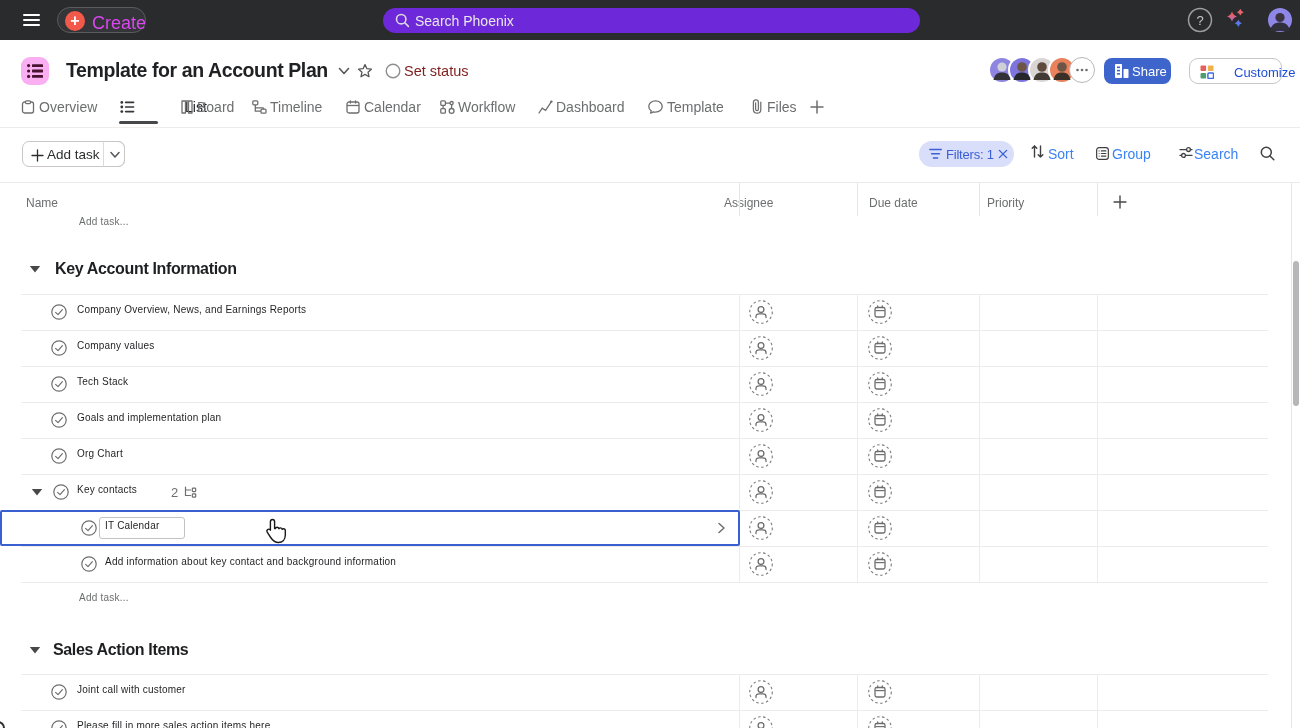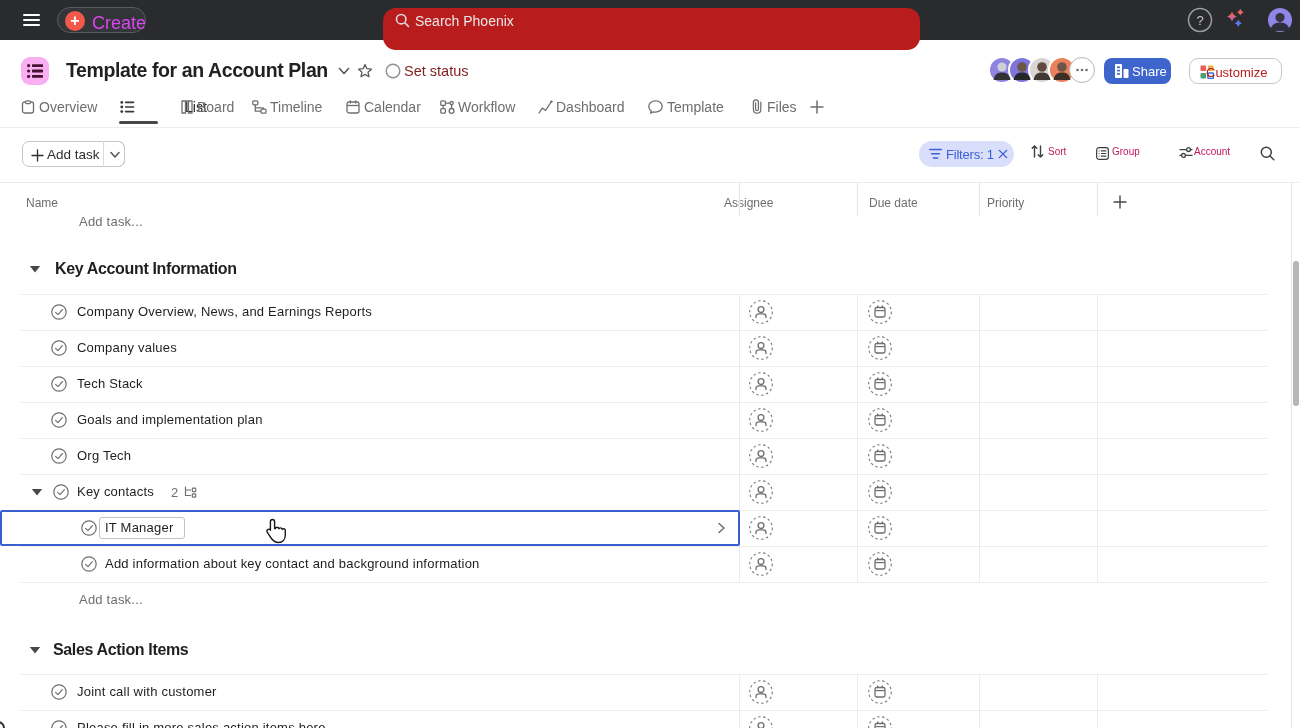--- a/index.html
+++ b/index.html
@@ -5,57 +5,57 @@
   * { margin:0; padding:0; box-sizing:border-box; }
   html,body { width:1300px; height:728px; overflow:hidden; }
   body { font-family:"Liberation Sans", sans-serif; background:#fff; position:relative; }
   .abs { position:absolute; } .lbl { white-space:nowrap; }
 
   
   #topbar { position:absolute; left:0; top:0; width:1300px; height:40px; background:#2a2b2d; }
   #createBtn { position:absolute; left:57px; top:7px; width:89px; height:26px; border:1px solid #5a5b5d; border-radius:13px; background:#343538; }
   #createBtn .plus { position:absolute; left:7px; top:2.5px; width:20px; height:20px; border-radius:50%; background:#f2594b; color:#fff; text-align:center; line-height:19px; font-size:16px; font-weight:700; }
   #createBtn .lbl { position:absolute; left:34px; top:5px; font-size:18px; color:#d946ef; }
-  #searchbar { position:absolute; left:383px; top:8px; width:537px; height:42px; border-radius:13px; background:#b91c1c; }
+  #searchbar { position:absolute; left:383px; top:8px; width:537px; height:25px; border-radius:13px; background:#6d28d9; }
   #searchbar .lbl { position:absolute; left:32px; top:4.5px; font-size:14px; color:#e9e8e8; }
 
   
   #projicon { position:absolute; left:21px; top:57px; width:28px; height:28px; border-radius:9px; background:#f9aff1; }
   #ptitle { position:absolute; left:66px; top:58.5px; font-size:19.5px; font-weight:700; color:#202123; letter-spacing:-0.4px; }
   #setstatus { position:absolute; left:404px; top:62.5px; font-size:14.5px; color:#7f1d1d; }
 
   
   .tab { position:absolute; top:99px; font-size:14px; color:#6d6e6f; }
   .tab.active { color:#1e1f21; font-weight:500;margin-left:44px; }
   #tabunderline { position:absolute; left:119px; top:121px; width:39px; height:2.5px; background:#47484a; border-radius:2px; }
   #tabdivider { position:absolute; left:0; top:127px; width:1300px; height:1px; background:#eeecea; }
 
   
   #shareBtn { position:absolute; left:1104px; top:58px; width:67px; height:26px; background:#3e65cb; border-radius:8px; }
   #shareBtn .lbl { position:absolute; left:28px; top:5.5px; font-size:13px; color:#fff; font-weight:500; }
   #custBtn { position:absolute; left:1189px; top:58px; width:93px; height:26px; background:#fff; border:1px solid #c9c6c4; border-radius:9px; }
-  #custBtn .lbl { position:absolute; left:16px; top:5.5px; font-size:13px; color:#b91c1c; }
+  #custBtn .lbl { position:absolute; left:44px; top:5.5px; font-size:13px; color:#1d4ed8; }
 
   
   #addtaskBtn { position:absolute; left:22px; top:141px; width:103px; height:26px; border:1px solid #c9c6c4; border-radius:7px; background:#fff; }
   #addtaskDrop { position:absolute; left:103px; top:141px; width:22px; height:26px; border:1px solid #c9c6c4; border-radius:0 7px 7px 0; border-left:1px solid #dddbd9; background:#fff; }
   #addtaskBtn .lbl { position:absolute; left:24px; top:5px; white-space:nowrap; font-size:13.5px; color:#2c2d2e; }
   #filtchip { position:absolute; left:919px; top:141px; width:95px; height:26px; background:#d9defa; border-radius:13px; }
   #filtchip .lbl { position:absolute; left:27px; top:6px; font-size:13px; font-weight:500; color:#3b60d6; letter-spacing:-0.2px; }
-  .toolitem { position:absolute; top:145.5px; font-size:10px; color:#be185d; }
+  .toolitem { position:absolute; top:145.5px; font-size:14px; color:#3b82f6; }
   #tooldivider { position:absolute; left:0; top:182px; width:1300px; height:1px; background:#edebe9; }
 
   
   .colhdr { position:absolute; top:196px; font-size:12px; color:#6d6e6f; }
   .vline-h { position:absolute; top:183px; height:33px; width:1px; background:#e7e5e3; }
 
   
   .hline { position:absolute; left:21px; width:1247px; height:1px; background:#eeecea; }
   .vline { position:absolute; width:1px; background:#eeecea; }
-  .taskname { position:absolute; font-size:13px; color:#1e1f21; letter-spacing:0.22px; }
+  .taskname { position:absolute; font-size:10px; color:#1e1f21; letter-spacing:0.22px; }
   .gray { color:#6d6e6f; }
   .secttitle { position:absolute; font-size:16px; font-weight:700; color:#1e1f21; letter-spacing:-0.35px; }
 
   
   #sbline { position:absolute; left:1291px; top:183px; width:1px; height:545px; background:#e8e6e4; }
   #sbthumb { position:absolute; left:1293px; top:261px; width:6px; height:145px; background:#b7b6b8; border-radius:3px; }
 </style>
 </head>
 <body>
 
@@ -316,21 +316,21 @@
 <div class="toolitem" style="left:1112px">Group</div>
 
 <svg class="abs" style="left:1179px;top:146px" width="14" height="13" viewBox="0 0 14 13">
   <g stroke="#3f4041" stroke-width="1.3" stroke-linecap="round" fill="none">
     <line x1="1" y1="3.6" x2="13" y2="3.6"></line>
       <line x1="1" y1="9.4" x2="13" y2="9.4"></line>
     <circle cx="9.5" cy="3.6" r="1.9" fill="#fff"></circle>
       <circle cx="4.5" cy="9.4" r="1.9" fill="#fff"></circle>
   </g>
 </svg>
-<div class="toolitem" style="left:1194px">Account</div>
+<div class="toolitem" style="left:1194px">Search</div>
 
 <svg class="abs" style="left:1260px;top:146px" width="15" height="15" viewBox="0 0 15 15">
   <circle cx="6.3" cy="6.3" r="5" fill="none" stroke="#3f4041" stroke-width="1.5"></circle>
   <line x1="10" y1="10" x2="13.8" y2="13.8" stroke="#3f4041" stroke-width="1.5" stroke-linecap="round"></line>
 </svg>
 
 <div id="tooldivider"></div>
 
 
 <div class="colhdr" style="left:26px">Name</div>
@@ -389,21 +389,21 @@
     <div class="taskname" style="left:77px;top:376px">Tech Stack</div>
     <svg class="abs" style="left:51px;top:412px" width="16" height="16" viewBox="0 0 16 16">
   <circle cx="8" cy="8" r="7.2" fill="none" stroke="#6d6e6f" stroke-width="1.2"></circle>
   <path d="M4.6 8.4 L7 10.6 L11.4 5.6" fill="none" stroke="#6d6e6f" stroke-width="1.2" stroke-linecap="round" stroke-linejoin="round"></path>
     </svg>
     <div class="taskname" style="left:77px;top:412px">Goals and implementation plan</div>
     <svg class="abs" style="left:51px;top:448px" width="16" height="16" viewBox="0 0 16 16">
   <circle cx="8" cy="8" r="7.2" fill="none" stroke="#6d6e6f" stroke-width="1.2"></circle>
   <path d="M4.6 8.4 L7 10.6 L11.4 5.6" fill="none" stroke="#6d6e6f" stroke-width="1.2" stroke-linecap="round" stroke-linejoin="round"></path>
     </svg>
-    <div class="taskname" style="left:77px;top:448px">Org Tech</div>
+    <div class="taskname" style="left:77px;top:448px">Org Chart</div>
     <svg class="abs" style="left:31px;top:488px" width="12" height="8" viewBox="0 0 12 8">
       <path d="M0.8 1 L11.2 1 L6 7.4 Z" fill="#47484a"></path>
     </svg>
     <svg class="abs" style="left:53px;top:484px" width="16" height="16" viewBox="0 0 16 16">
   <circle cx="8" cy="8" r="7.2" fill="none" stroke="#6d6e6f" stroke-width="1.2"></circle>
   <path d="M4.6 8.4 L7 10.6 L11.4 5.6" fill="none" stroke="#6d6e6f" stroke-width="1.2" stroke-linecap="round" stroke-linejoin="round"></path>
     </svg>
     <div class="taskname" style="left:77px;top:484px">Key contacts</div>
     <div class="taskname gray" style="left:171px;top:485px;font-size:13px">2</div>
     <svg class="abs" style="left:184px;top:486px" width="13" height="12" viewBox="0 0 13 12">
@@ -412,21 +412,21 @@
     <rect x="8.3" y="2.2" width="3.4" height="3.4" rx="0.8"></rect>
     <rect x="8.3" y="7.8" width="3.4" height="3.4" rx="0.8"></rect>
   </g>
     </svg>
     <div class="abs" style="left:0;top:510px;width:740px;height:36px;border:2px solid #3a5fd0;border-radius:2px"></div>
     <svg class="abs" style="left:81px;top:520px" width="16" height="16" viewBox="0 0 16 16">
   <circle cx="8" cy="8" r="7.2" fill="none" stroke="#6d6e6f" stroke-width="1.2"></circle>
   <path d="M4.6 8.4 L7 10.6 L11.4 5.6" fill="none" stroke="#6d6e6f" stroke-width="1.2" stroke-linecap="round" stroke-linejoin="round"></path>
     </svg>
     <div class="abs" style="left:99px;top:517px;width:86px;height:22px;background:#fff;border:1px solid #c4c2c0;border-radius:3px"></div>
-    <div class="taskname" style="left:105px;top:520px">IT Manager</div>
+    <div class="taskname" style="left:105px;top:520px">IT Calendar</div>
     <svg class="abs" style="left:717px;top:522px" width="9" height="12" viewBox="0 0 9 12">
       <path d="M2 1.5 L7 6 L2 10.5" fill="none" stroke="#6d6e6f" stroke-width="1.5" stroke-linecap="round" stroke-linejoin="round"></path>
     </svg>
     <svg class="abs" style="left:265px;top:518px" width="22" height="26" viewBox="0 0 22 26">
   <path d="M7.5 1.5 C8.8 1.5 9.6 2.4 9.6 3.7 L9.6 10.5 L10.4 10.5 C10.6 9.8 11.3 9.3 12.1 9.3 C13 9.3 13.7 9.9 13.9 10.7 C14.2 10.2 14.8 9.9 15.4 9.9 C16.3 9.9 17 10.5 17.2 11.3 C17.5 10.9 18 10.7 18.5 10.7 C19.5 10.7 20.3 11.5 20.3 12.5 L20.3 17 C20.3 21.5 17.5 24.5 13.5 24.5 C9.8 24.5 8 23 5.7 19.5 L2.2 14.2 C1.6 13.3 1.8 12.2 2.6 11.6 C3.4 11 4.5 11.1 5.2 11.9 L5.4 12.2 L5.4 3.7 C5.4 2.4 6.2 1.5 7.5 1.5 Z" fill="#fff" stroke="#1a1a1a" stroke-width="1.4" stroke-linejoin="round"></path>
     </svg>
     <svg class="abs" style="left:81px;top:556px" width="16" height="16" viewBox="0 0 16 16">
   <circle cx="8" cy="8" r="7.2" fill="none" stroke="#6d6e6f" stroke-width="1.2"></circle>
   <path d="M4.6 8.4 L7 10.6 L11.4 5.6" fill="none" stroke="#6d6e6f" stroke-width="1.2" stroke-linecap="round" stroke-linejoin="round"></path>
     </svg>

